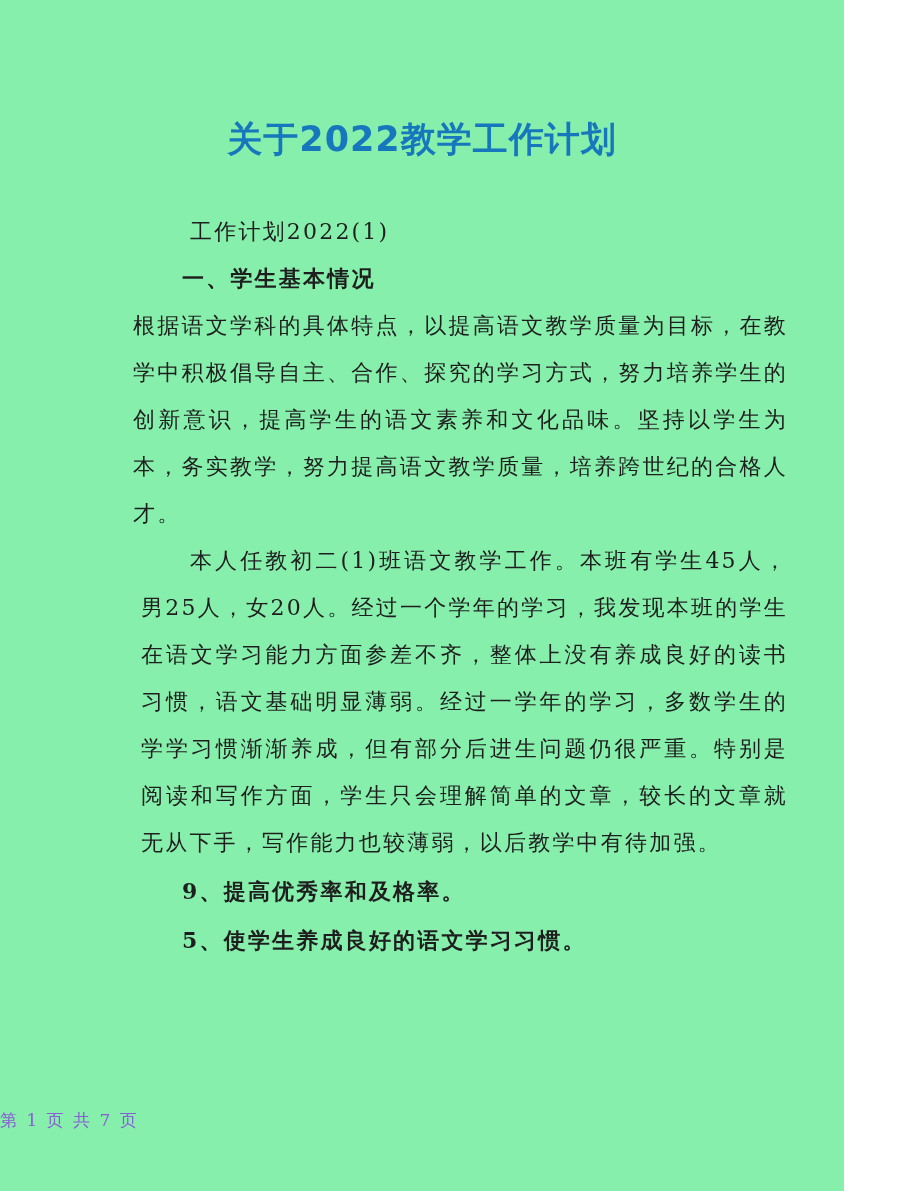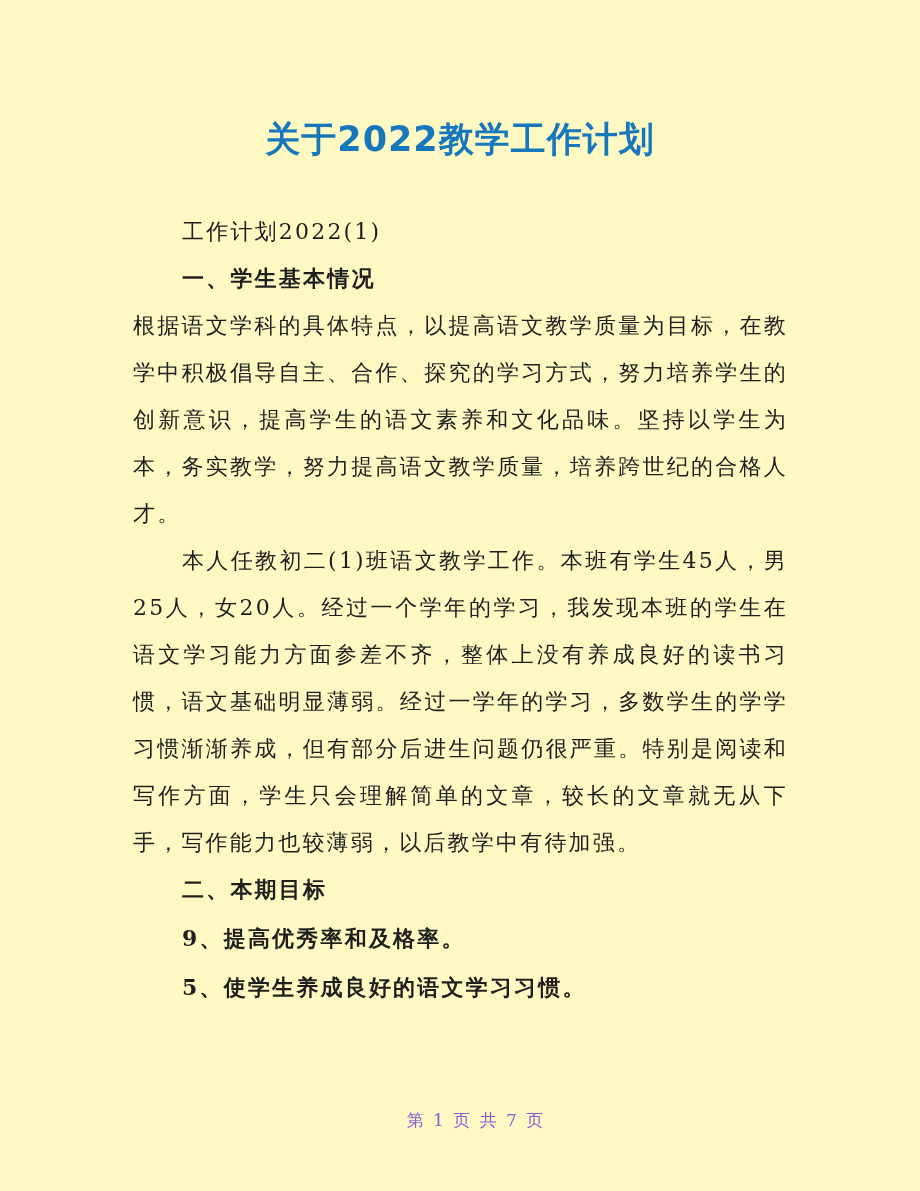--- a/index.html
+++ b/index.html
@@ -2,23 +2,23 @@
 <html><head>
 <meta charset="utf-8">
 <style>
   html, body {
     margin: 0;
     padding: 0;
     background: #ffffff;
   }
   .page {
     position: relative;
-    width: 920px;
+    width: 844px;
     height: 1191px;
-    background: #fef9c3;
+    background: #86efac;
     overflow: hidden;
     font-family: "DejaVu Serif", "Liberation Serif", serif;
     color: #1e1e1e;
   }
   .title {
     margin: 0;
     padding-top: 116px;
     text-align: center;
     font-family: "DejaVu Sans", "Liberation Sans", sans-serif;
     font-weight: bold;
@@ -34,34 +34,34 @@
   .para {
     margin: 0;
     font-size: 22px;
     line-height: 47px;
     letter-spacing: 2.2px;
     text-align: justify;
     word-break: break-all;
   }
   .indent {
     text-indent: 49px;
+    margin-left: 8px;
   }
   .heading {
     font-weight: bold;
     text-indent: 49px;
   }
   .item {
     margin-top: 2px;
   }
   .footer {
     position: absolute;
     top: 1107px;
-    left: 16px;
+    left: 0;
     width: 100%;
-    text-align: center;
     font-size: 17px;
     line-height: 26px;
     letter-spacing: 2px;
     color: #8A5CD8;
   }
 </style>
 </head>
 <body>
 
 <div class="page">
@@ -71,21 +71,20 @@
   <div class="content">
 
     <p class="para indent">工作计划2022(1)</p>
 
     <p class="para heading">一、学生基本情况</p>
 
     <p class="para">根据语文学科的具体特点，以提高语文教学质量为目标，在教学中积极倡导自主、合作、探究的学习方式，努力培养学生的创新意识，提高学生的语文素养和文化品味。坚持以学生为本，务实教学，努力提高语文教学质量，培养跨世纪的合格人才。</p>
 
     <p class="para indent">本人任教初二(1)班语文教学工作。本班有学生45人，男25人，女20人。经过一个学年的学习，我发现本班的学生在语文学习能力方面参差不齐，整体上没有养成良好的读书习惯，语文基础明显薄弱。经过一学年的学习，多数学生的学学习惯渐渐养成，但有部分后进生问题仍很严重。特别是阅读和写作方面，学生只会理解简单的文章，较长的文章就无从下手，写作能力也较薄弱，以后教学中有待加强。</p>
 
-    <p class="para heading">二、本期目标</p>
 
 
     <p class="para heading item">9、提高优秀率和及格率。</p>
 
     <p class="para heading item">5、使学生养成良好的语文学习习惯。</p>
 
   </div>
 
   <div class="footer">
     <span>第 1 页 共 7 页</span>

